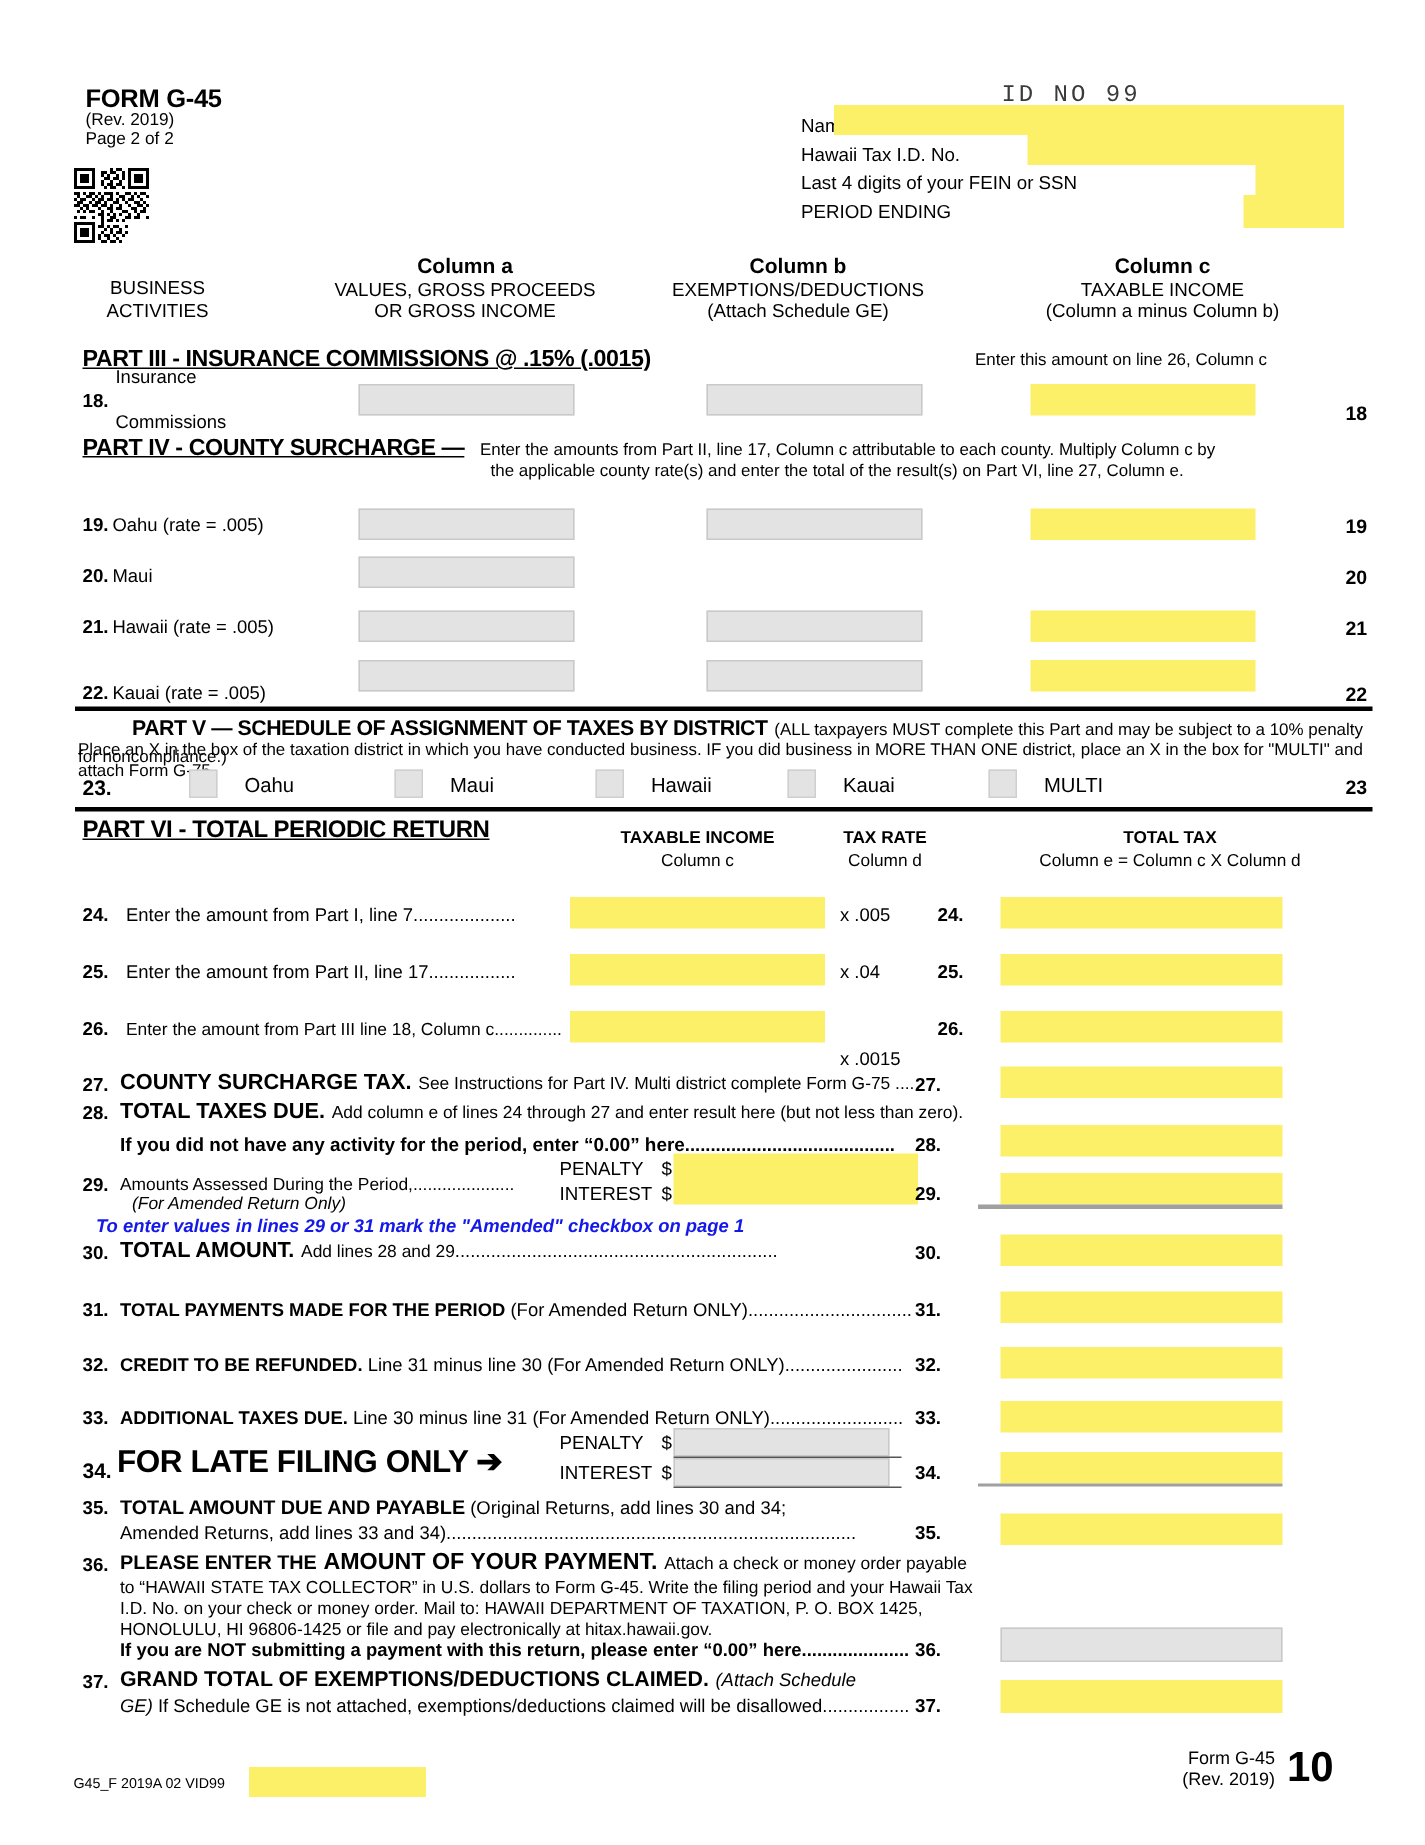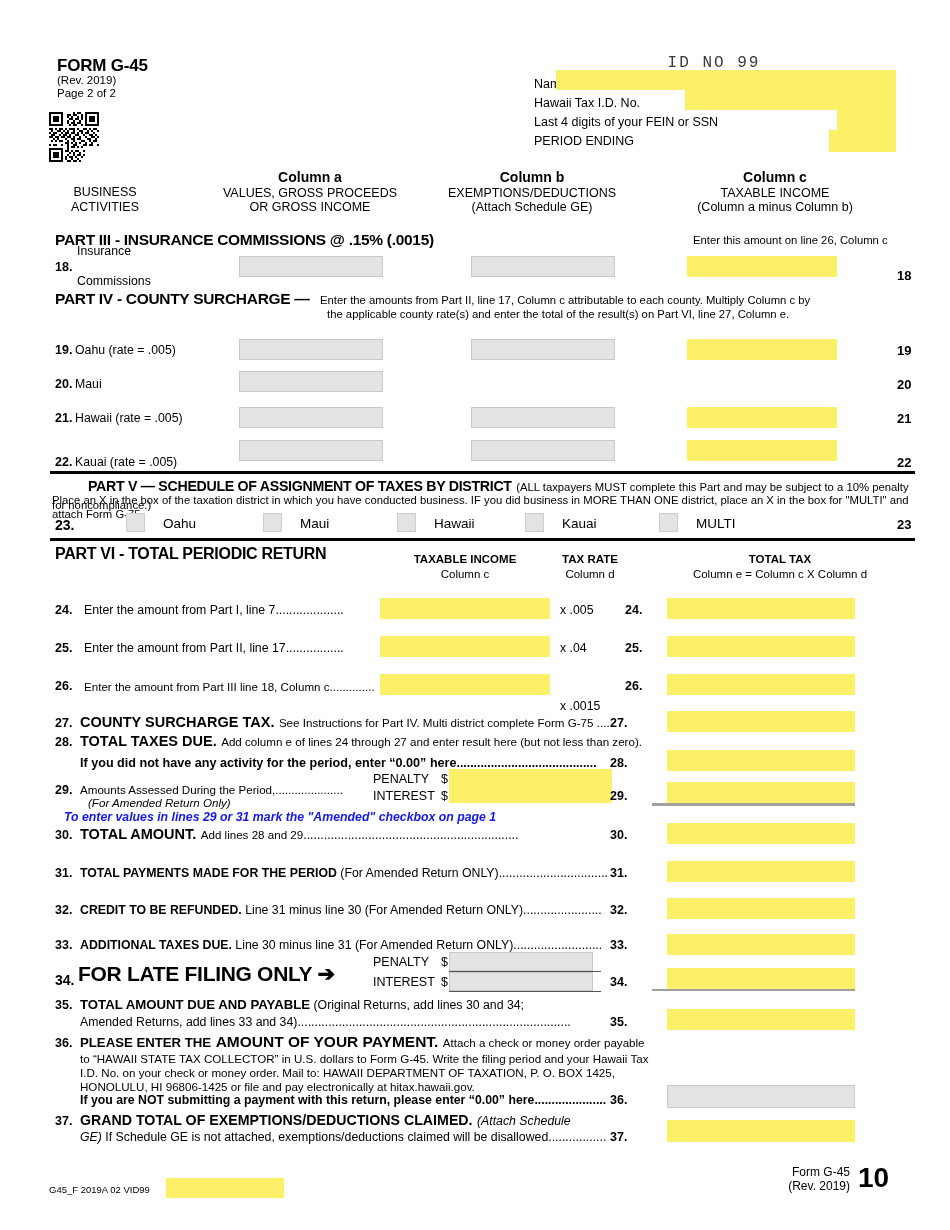--- a/index.html
+++ b/index.html
@@ -28,21 +28,21 @@
     letter-spacing: 2px;
     color: #3a3a3a;
   }
   .hdr-label { font-size: 12.5px; margin-left: 22px; }
 
   
   .colhead { text-align: center; font-size: 12.5px; line-height: 14.5px; }
   .colhead b { font-size: 14px; }
 
   
-  .part-title { font-weight: bold; font-size: 15.5px; letter-spacing: -0.3px; }
+  .part-title { font-weight: bold; font-size: 15.5px; letter-spacing: -0.3px; text-decoration: underline; }
   .part-title-sm { font-weight: bold; font-size: 14.2px; letter-spacing: -0.3px; margin-left: 36px; }
   .note { font-size: 11.3px; line-height: 13.5px; }
 
   
   .fld-gray {
     background: #e3e3e3;
     border: 1px solid #c9c9c9;
   }
   .fld-yellow {
     background: #fcf069;
@@ -246,21 +246,21 @@
     <div>(Attach Schedule GE)</div>
   </div>
 
   <div class="abs colhead" style="left:655px; top:170px; width:240px;">
     <b>Column c</b>
     <div>TAXABLE INCOME</div>
     <div>(Column a minus Column b)</div>
   </div>
 
   <div class="abs part-title" style="left:55px; top:231px;">PART III - INSURANCE COMMISSIONS @ .15% (.0015)</div>
-  <div class="abs note" style="left:650px; top:234px;margin-left:43px;">Enter this amount on line 26, Column c</div>
+  <div class="abs note" style="left:650px; top:234px;">Enter this amount on line 26, Column c</div>
 
   <div class="abs linenum" style="left:55px; top:260px;">18.</div>
   <div class="abs lbl" style="left:77px; top:244px;">Insurance</div>
   <div class="abs lbl" style="left:77px; top:274px;">Commissions</div>
   <div class="abs fld-gray" style="left:239px; top:256px; width:144px; height:21px;"></div>
   <div class="abs fld-gray" style="left:471px; top:256px; width:144px; height:21px;"></div>
   <div class="abs fld-yellow" style="left:687px; top:256px; width:150px; height:21px;"></div>
   <div class="abs rownum-r" style="left:897px; top:268px;">18</div>
 
   <div class="abs part-title" style="left:55px; top:290px;">PART IV - COUNTY SURCHARGE —</div>

